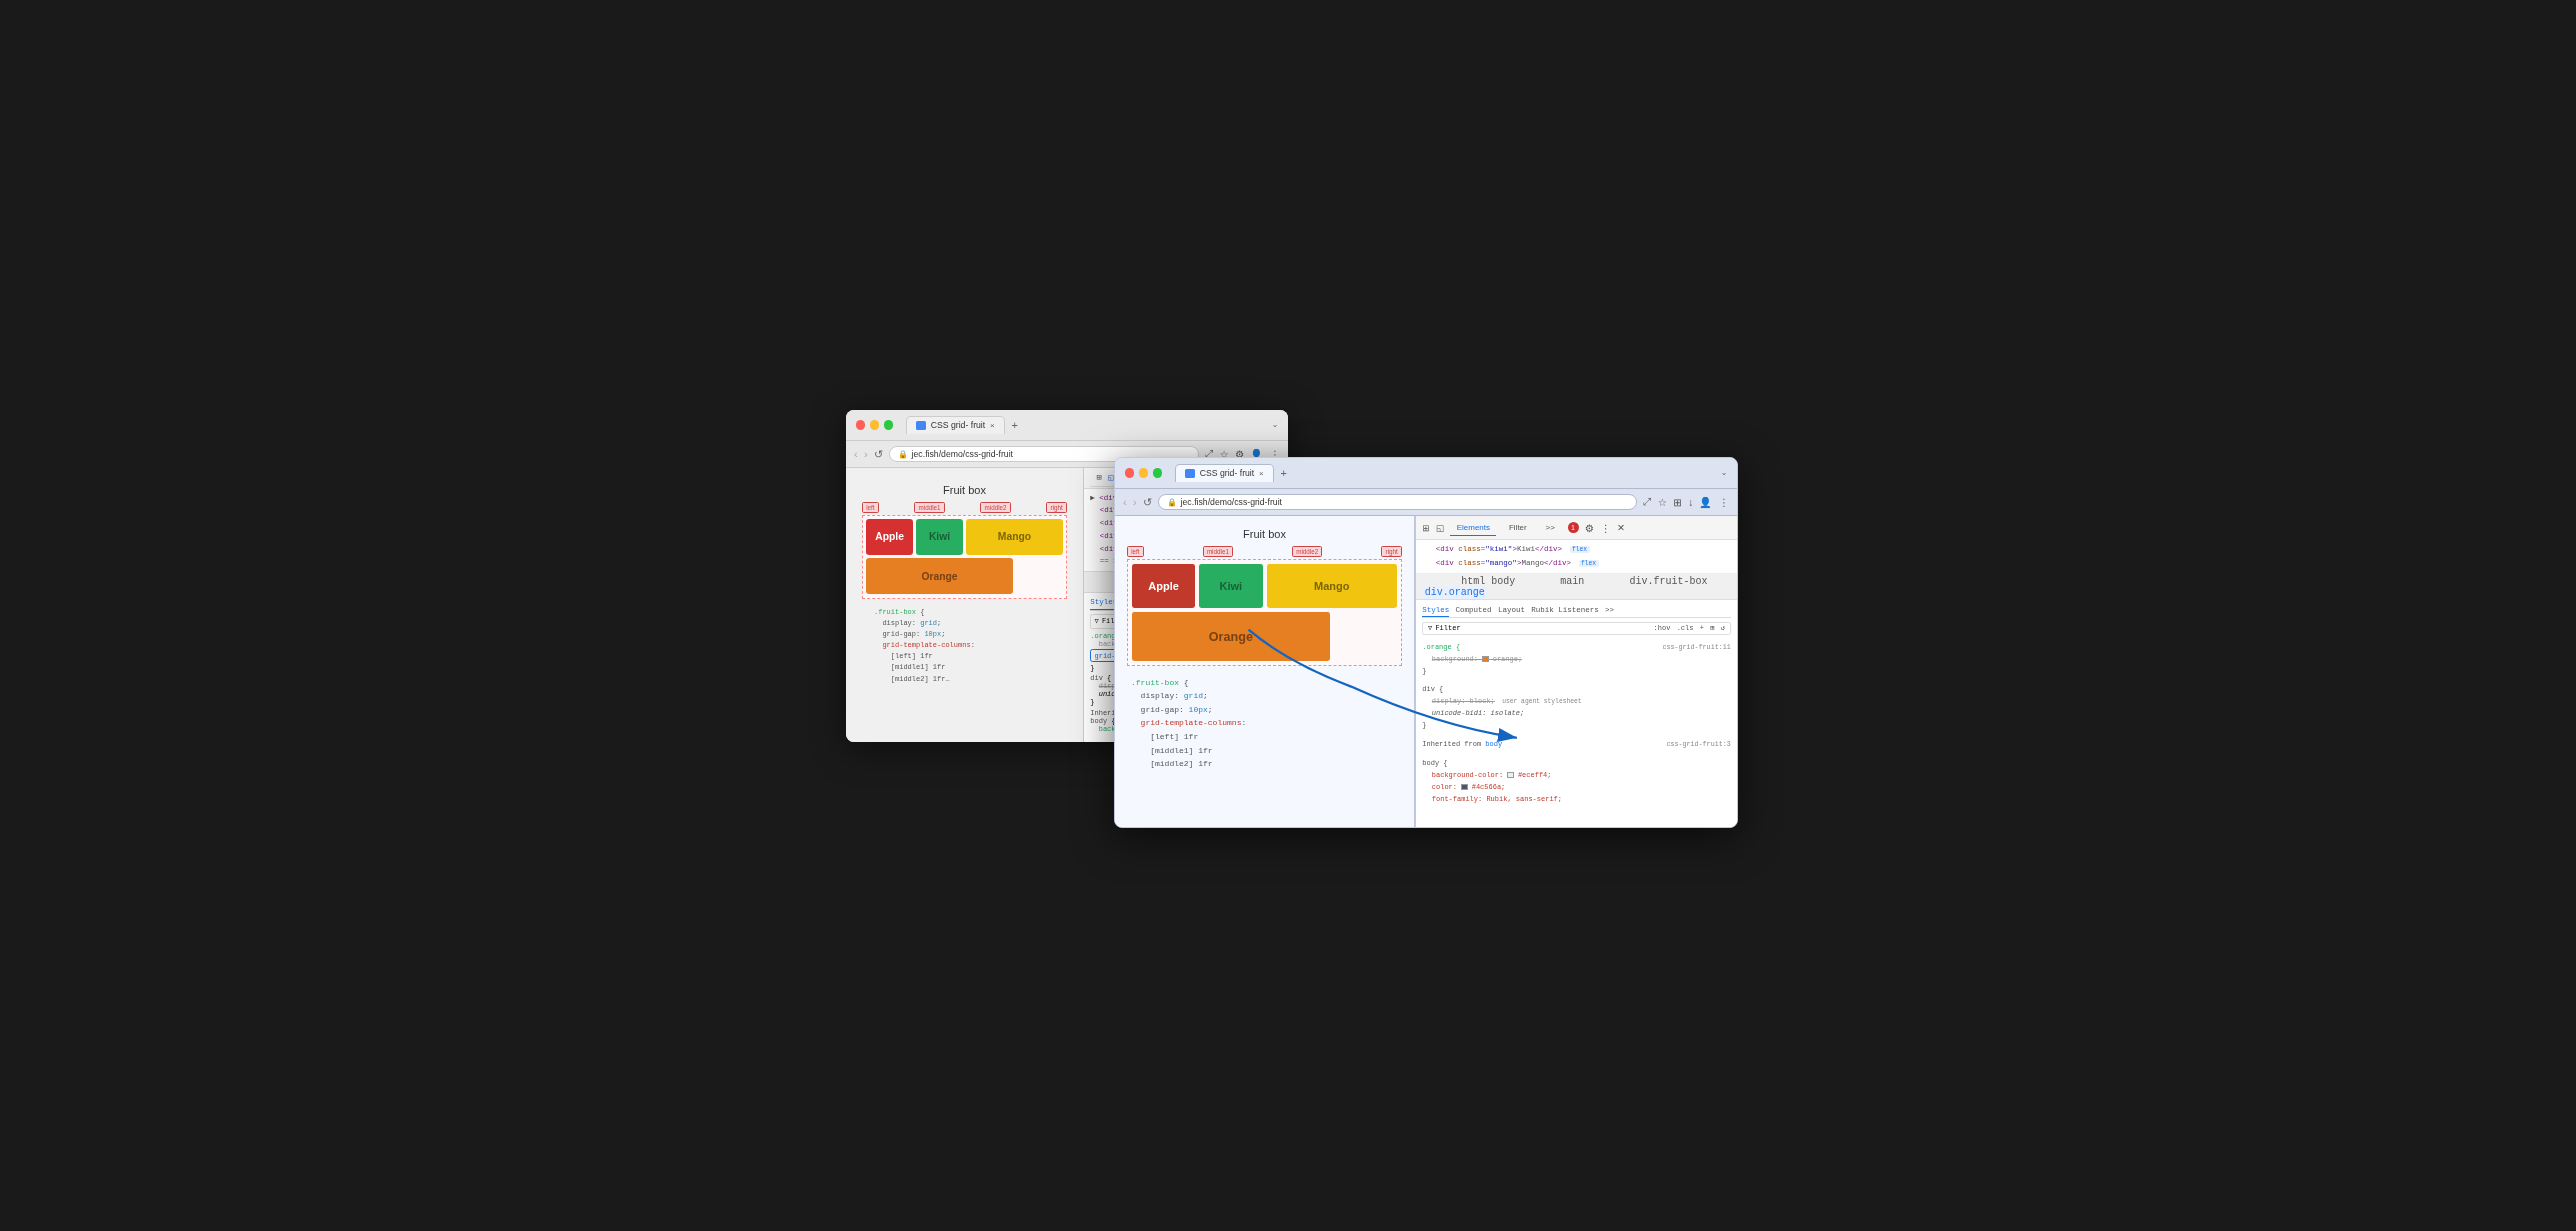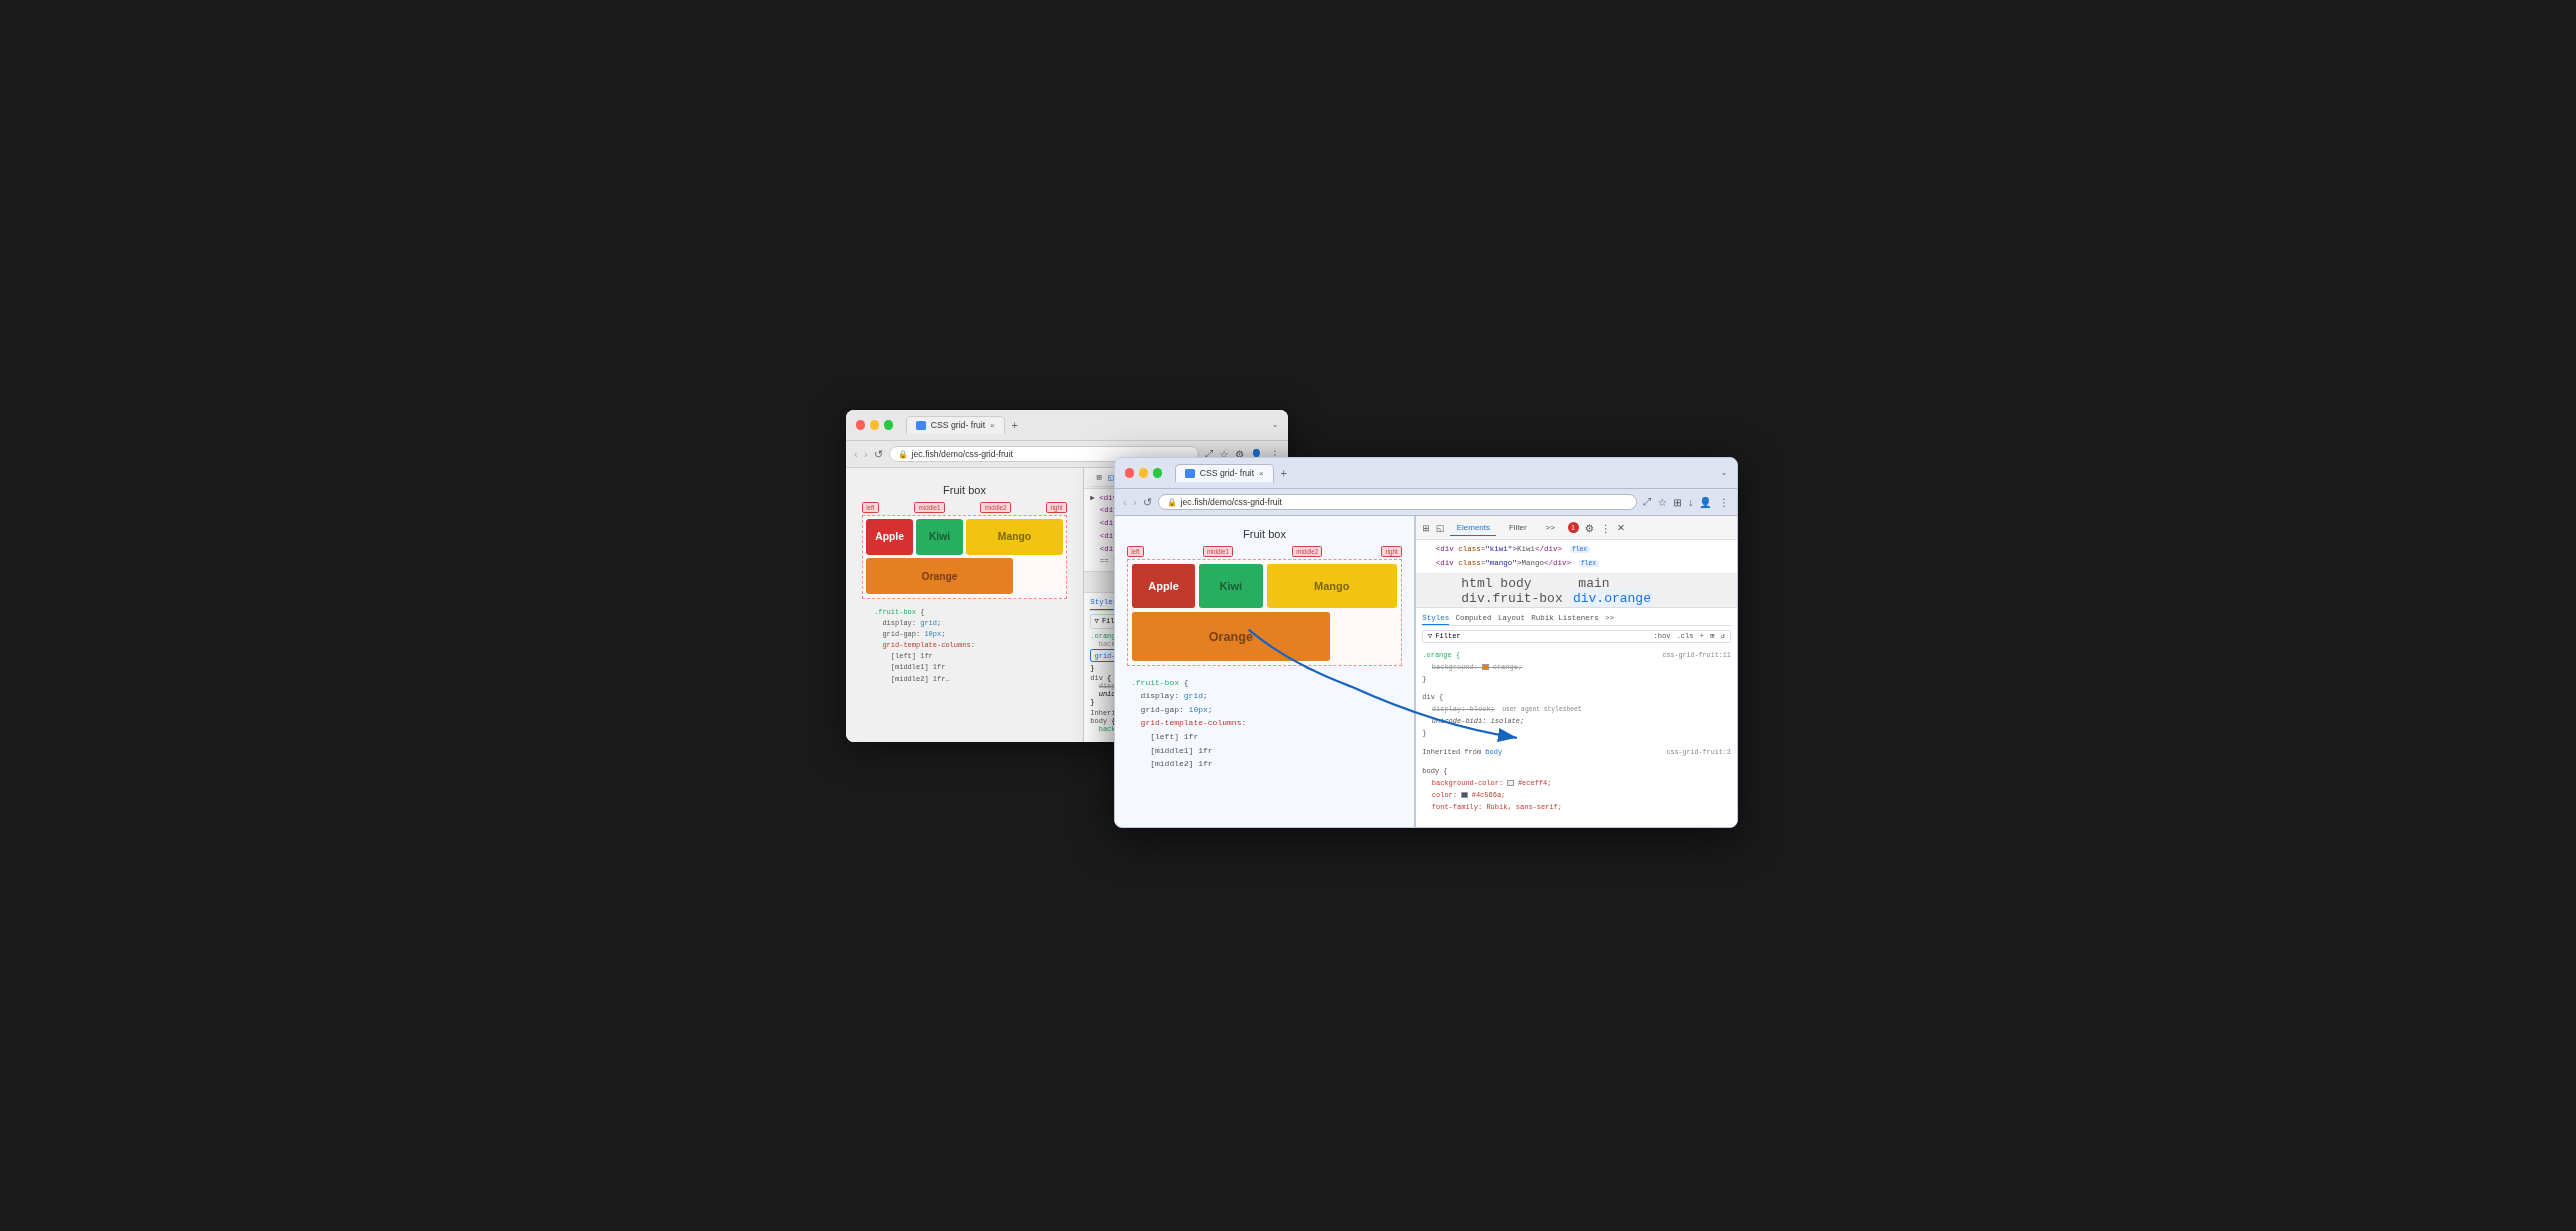--- a/index.html
+++ b/index.html
@@ -443,21 +443,21 @@
       font-size: 7.5px;
       font-family: 'Courier New', monospace;
       color: #555;
       line-height: 1.8;
       border-bottom: 0.8px solid #eee;
     }
 
     .breadcrumb-front {
       padding: 1.6px 6.3px;
       background: #f0f0f0;
-      font-size: 13px;
+      font-size: 10px;
       font-family: 'Courier New', monospace;
       color: #555;
       border-bottom: 0.8px solid #ddd;
     }
 
     .styles-panel-front {
       padding: 3.2px 6.3px;
       font-family: 'Courier New', monospace;
       font-size: 7.5px;
       flex: 1;

